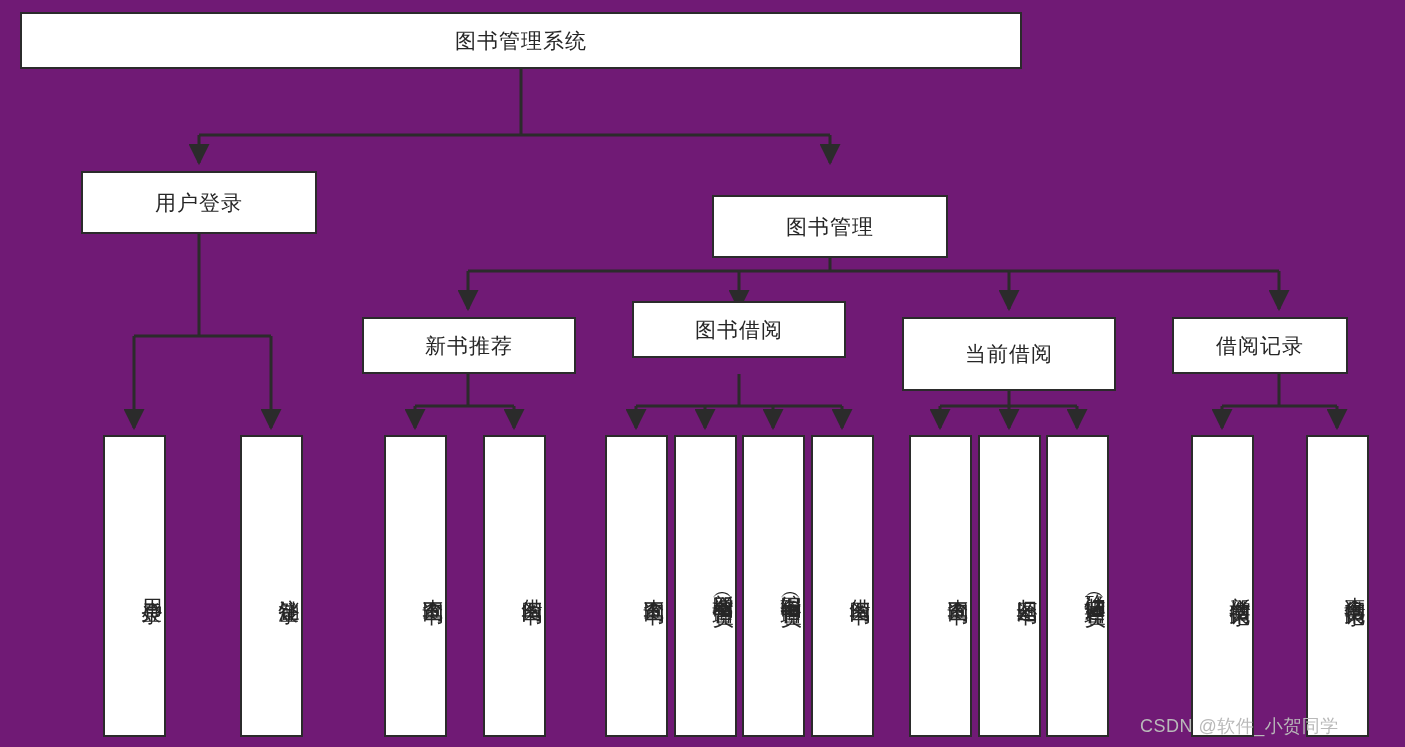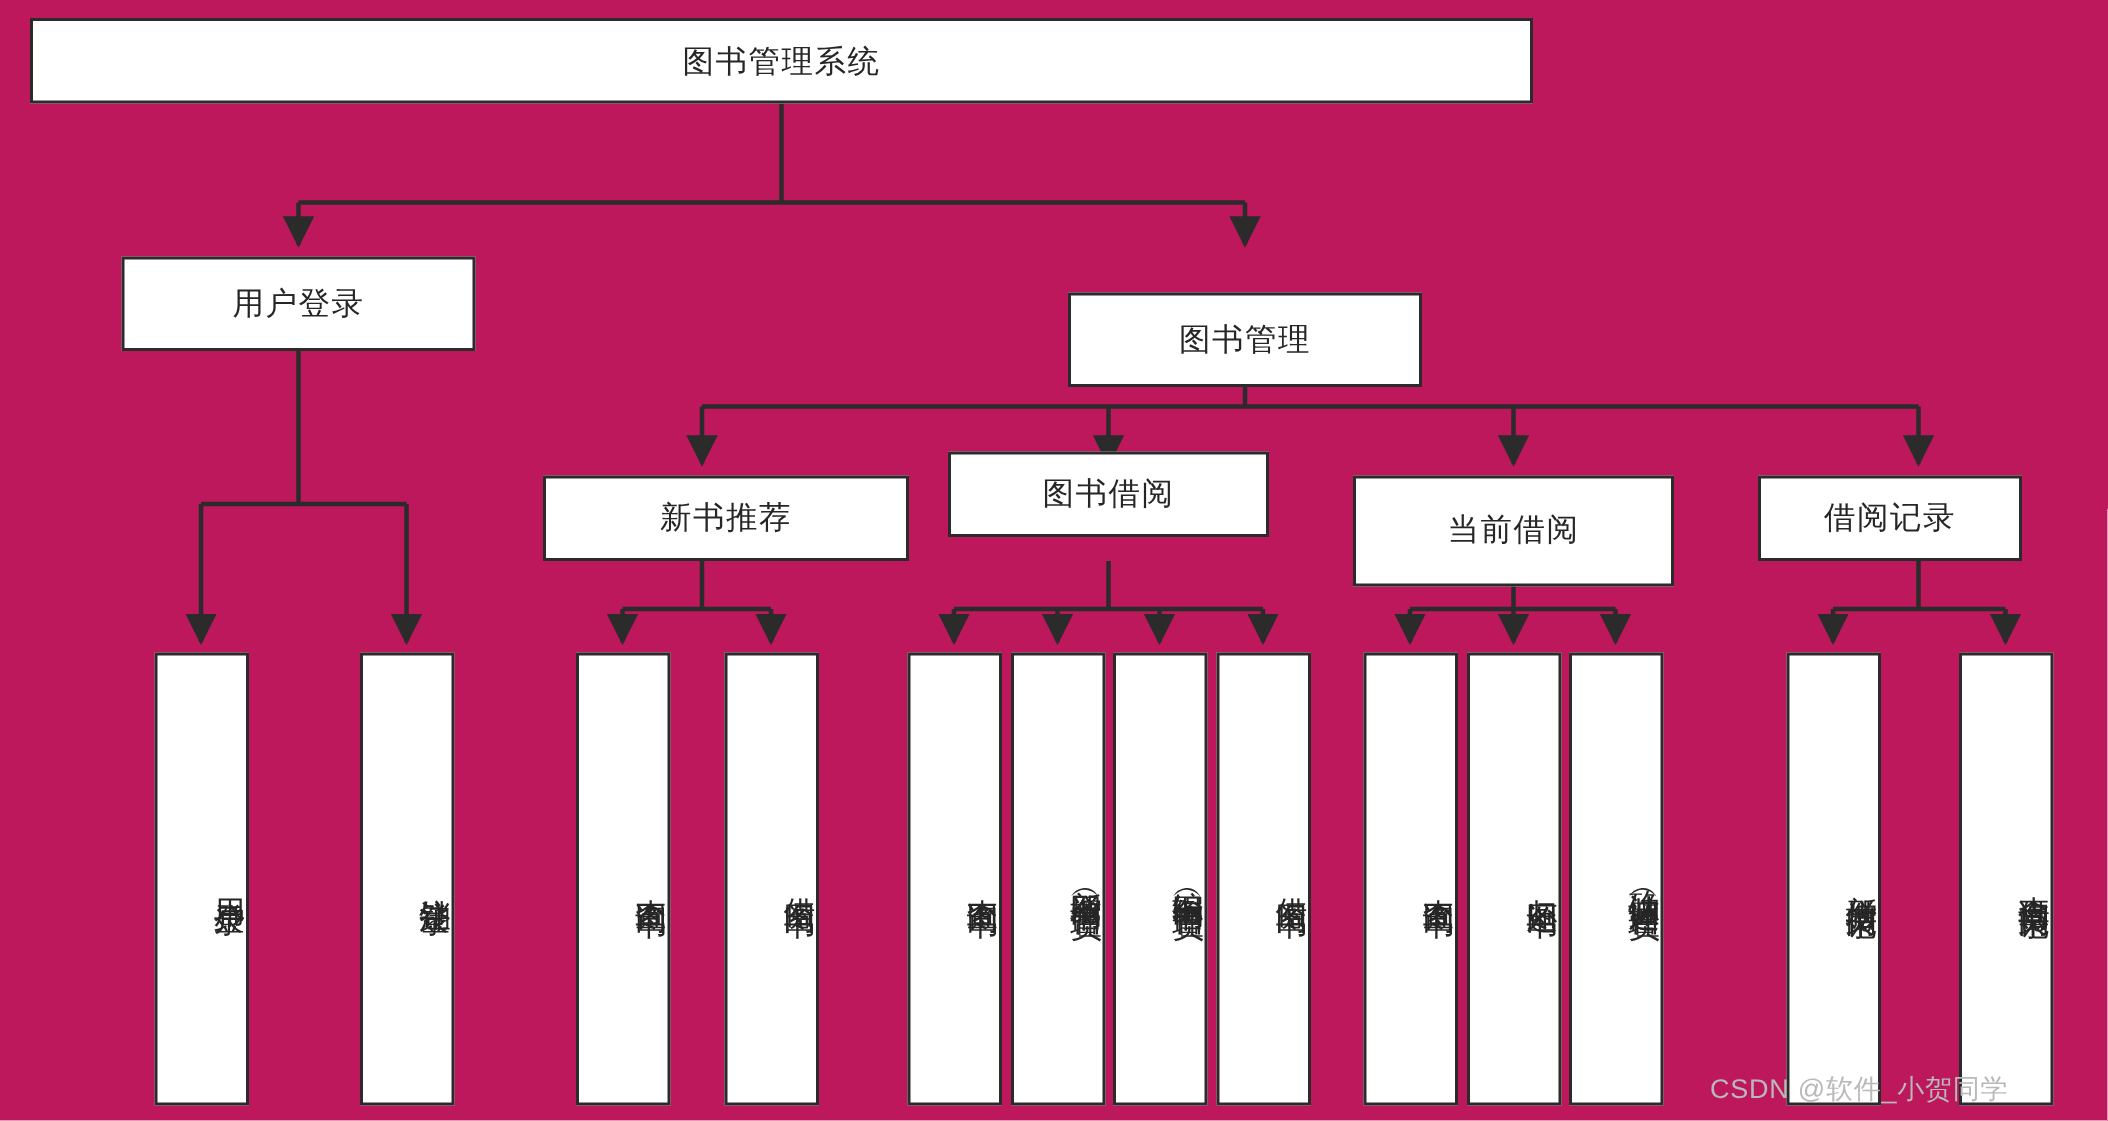--- a/index.html
+++ b/index.html
@@ -8,21 +8,21 @@
     padding: 0;
     background: #ffffff;
   }
   body {
     font-family: "Liberation Sans", "DejaVu Sans", sans-serif;
   }
   #canvas {
     position: relative;
     width: 1405px;
     height: 747px;
-    background: #be185d;
+    background: #701a75;
     overflow: hidden;
   }
   #edge-layer {
     position: absolute;
     left: 0;
     top: 0;
     width: 1405px;
     height: 747px;
     pointer-events: none;
   }
@@ -132,21 +132,21 @@
     <span>图书管理系统</span>
   </div>
 
   <div class="node h" style="left:81px; top:171px; width:236px; height:63px;">
     <span>用户登录</span>
   </div>
   <div class="node h" style="left:712px; top:171px; width:236px; height:63px;margin-top:24px;">
     <span>图书管理</span>
   </div>
 
-  <div class="node h" style="left:362px; top:317px; width:244px; height:57px;">
+  <div class="node h" style="left:362px; top:317px; width:214px; height:57px;">
     <span>新书推荐</span>
   </div>
   <div class="node h" style="left:632px; top:301px; width:214px; height:57px;">
     <span>图书借阅</span>
   </div>
   <div class="node h" style="left:902px; top:317px; width:214px; height:74px;">
     <span>当前借阅</span>
   </div>
   <div class="node h" style="left:1172px; top:317px; width:176px; height:57px;">
     <span>借阅记录</span>

